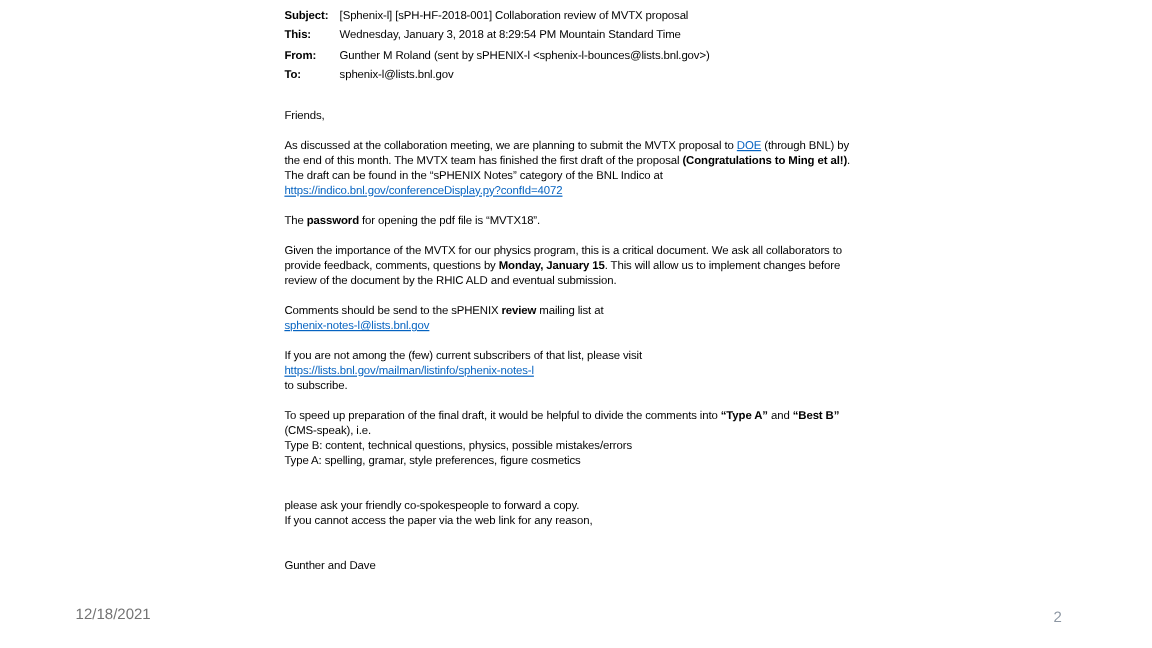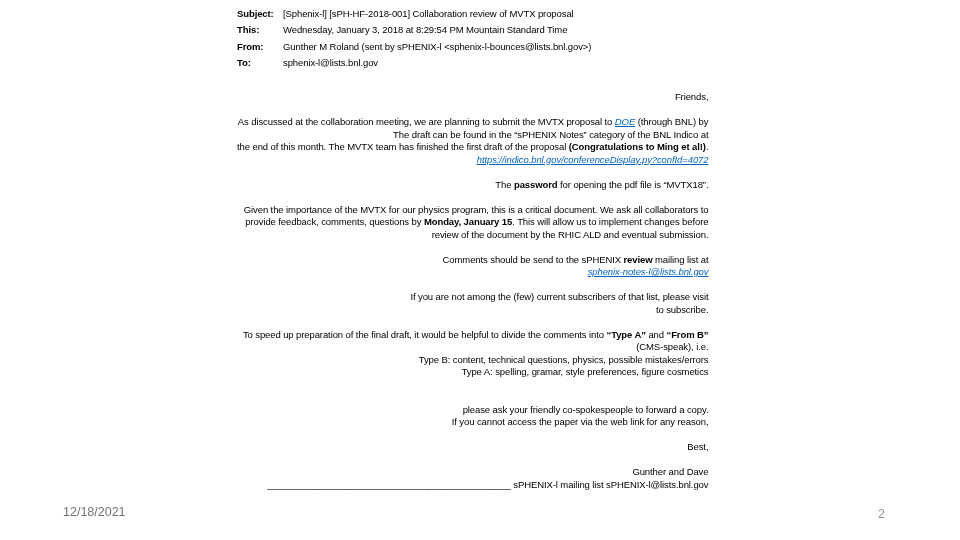--- a/index.html
+++ b/index.html
@@ -20,23 +20,23 @@
   }
   .hrow { height:16.4px; }
   .hlabel { display:inline-block; width:46px; font-weight:bold; }
   .hvalue { font-weight:normal; }
 
   .email-body {
     position:absolute; left:237px; top:91px;
     font-size:9.5px; line-height:12.5px;
     letter-spacing:-0.1px; white-space:nowrap;
   }
-  .line { height:12.5px;text-align:right; }
+  .line { height:12.5px; }
   .b { font-weight:bold; }
-  .link { color:#0563c1; text-decoration:underline; cursor:pointer;font-style:italic; }
+  .link { color:#0563c1; text-decoration:underline; cursor:pointer; }
 
   .footer-date {
     position:absolute; left:63px; top:505px;
     font-size:12.5px; color:#737373;
   }
   .page-number {
     position:absolute; left:878px; top:507px;
     font-size:12.5px; color:#8d97a3;
   }
 </style>
@@ -57,47 +57,46 @@
     </div>
     <div class="hrow">
       <span class="hlabel">To:</span><span class="hvalue">sphenix-l@lists.bnl.gov</span>
     </div>
   </div>
 
   <div class="email-body">
       <div class="line"><span>Friends,</span></div>
       <div class="line">&nbsp;</div>
       <div class="line"><span>As discussed at the collaboration meeting, we are planning to submit the MVTX proposal to </span><span class="link">DOE</span><span> (through BNL) by</span></div>
+      <div class="line"><span>the end of this month. The MVTX team has finished the first draft of the proposal </span><span class="b">(Congratulations to Ming et al!)</span><span>.</span></div>
       <div class="line"><span>The draft can be found in the “sPHENIX Notes” category of the BNL Indico at</span></div>
-      <div class="line"><span>the end of this month. The MVTX team has finished the first draft of the proposal </span><span class="b">(Congratulations to Ming et al!)</span><span>.</span></div>
       <div class="line"><span class="link">https://indico.bnl.gov/conferenceDisplay.py?confId=4072</span></div>
       <div class="line">&nbsp;</div>
       <div class="line"><span>The </span><span class="b">password</span><span> for opening the pdf file is “MVTX18”.</span></div>
       <div class="line">&nbsp;</div>
       <div class="line"><span>Given the importance of the MVTX for our physics program, this is a critical document. We ask all collaborators to</span></div>
       <div class="line"><span>provide feedback, comments, questions by </span><span class="b">Monday, January 15</span><span>. This will allow us to implement changes before</span></div>
       <div class="line"><span>review of the document by the RHIC ALD and eventual submission.</span></div>
       <div class="line">&nbsp;</div>
       <div class="line"><span>Comments should be send to the sPHENIX </span><span class="b">review</span><span> mailing list at</span></div>
       <div class="line"><span class="link">sphenix-notes-l@lists.bnl.gov</span></div>
       <div class="line">&nbsp;</div>
       <div class="line"><span>If you are not among the (few) current subscribers of that list, please visit</span></div>
+      <div class="line"><span class="link">https://lists.bnl.gov/mailman/listinfo/sphenix-notes-l</span></div>
       <div class="line"><span>to subscribe.</span></div>
       <div class="line">&nbsp;</div>
-      <div class="line"><span>To speed up preparation of the final draft, it would be helpful to divide the comments into </span><span class="b">“Type A”</span><span> and </span><span class="b">“From B”</span></div>
+      <div class="line"><span>To speed up preparation of the final draft, it would be helpful to divide the comments into </span><span class="b">“Type A”</span><span> and </span><span class="b">“Best B”</span></div>
       <div class="line"><span>(CMS-speak), i.e.</span></div>
       <div class="line"><span>Type B: content, technical questions, physics, possible mistakes/errors</span></div>
       <div class="line"><span>Type A: spelling, gramar, style preferences, figure cosmetics</span></div>
       <div class="line">&nbsp;</div>
       <div class="line">&nbsp;</div>
       <div class="line"><span>please ask your friendly co-spokespeople to forward a copy.</span></div>
       <div class="line"><span>If you cannot access the paper via the web link for any reason,</span></div>
       <div class="line">&nbsp;</div>
-      <div class="line"><span>Best,</span></div>
       <div class="line">&nbsp;</div>
       <div class="line"><span>Gunther and Dave</span></div>
-      <div class="line"><span>_______________________________________________ sPHENIX-l mailing list sPHENIX-l@lists.bnl.gov</span></div>
     </div>
 
   <div class="footer-date">12/18/2021</div>
   <div class="page-number">2</div>
 
 </div>
 
 </body></html>

